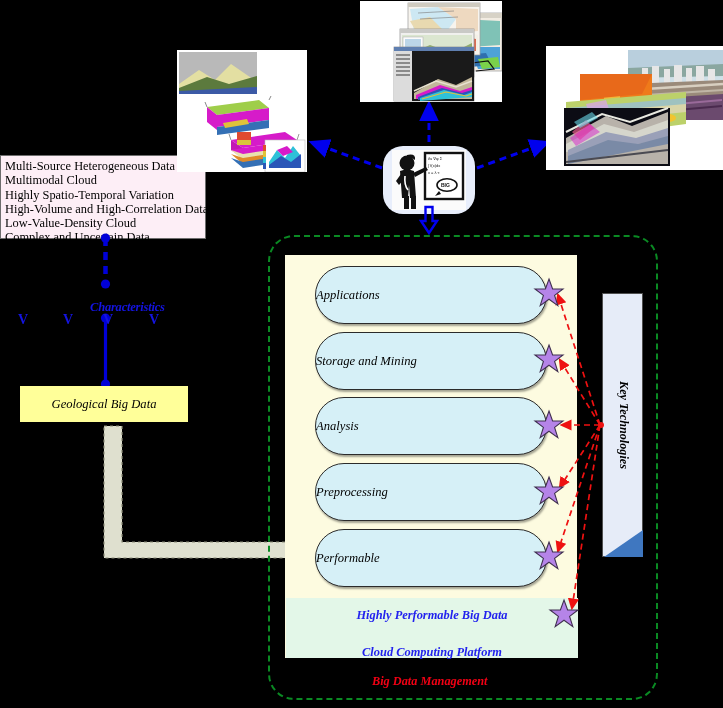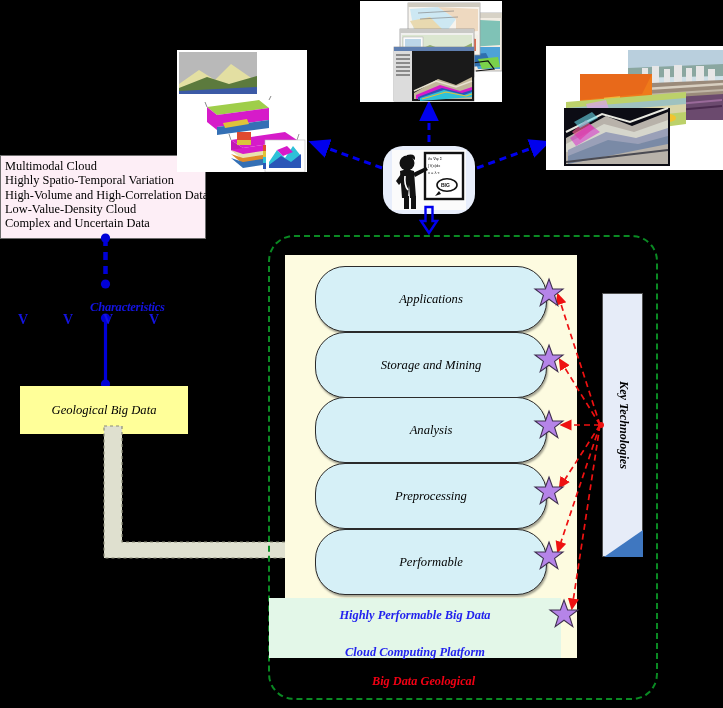--- a/index.html
+++ b/index.html
@@ -12,42 +12,42 @@
             border:1px solid #6d6d6d;box-sizing:border-box;
             padding:3px 4px 0 4px;}
   #char-box div{font-size:12.4px;line-height:14.3px;color:#000;
                 white-space:nowrap;font-family:"Liberation Serif",serif;}
 
   #char-label{left:50px;top:300px;color:#1414e0;font-size:12.5px;
       font-weight:bold;font-style:italic;letter-spacing:-.2px;margin-left:40px;}
   .vchar{color:#1414e0;font-size:14px;font-weight:bold;font-family:"Liberation Serif",serif;}
 
   
-  #gbd{left:20px;top:386px;width:168px;height:48px;background:#ffff99;
+  #gbd{left:20px;top:386px;width:168px;height:36px;background:#ffff99;
        display:flex;align-items:center;justify-content:center;
        font-style:italic;font-size:12.6px;color:#000;}
 
   
   #bdm{left:268px;top:235px;width:390px;height:465px;
        border:2.5px dashed #0a8a23;border-radius:26px;box-sizing:border-box;}
   #bdm-label{left:372px;top:674px;color:#f20014;font-size:12.3px;
        font-weight:bold;font-style:italic;}
 
   
   #panel{left:285px;top:255px;width:292px;height:403px;background:#fdfbe0;}
-  #cloud{left:269px;top:598px;width:292px;height:60px;background:#e3f7e8;}
+  #cloud{left:286px;top:598px;width:292px;height:60px;background:#e3f7e8;}
   #cloud div{text-align:center;color:#2222ee;font-style:italic;
        font-size:12.4px;line-height:15px;font-weight:bold;}
   #cloud .l1{margin-top:10px;}
   #cloud .l2{margin-top:22px;}
 
   
-  .stage{position:absolute;left:315px;width:232px;height:66px;
+  .stage{position:absolute;left:315px;width:232px;height:58px;
      background:#d6f0f7;border:1.2px solid #2b2b2b;border-radius:30px;
-     display:flex;align-items:center;justify-content:center;
+     display:flex;align-items:center;justify-content:flex-start;
      font-style:italic;font-size:12.6px;color:#000;box-sizing:border-box;
      box-shadow:1px 2px 2px rgba(0,0,0,.35);}
 
   
   #kt{left:602px;top:293px;width:41px;height:264px;background:#e6ecf8;
       border:1px solid #4f4f4f;box-sizing:border-box;}
   #kt span{position:absolute;left:50%;top:50%;
       transform:translate(-50%,-50%) rotate(90deg);
       white-space:nowrap;font-style:italic;font-size:12.2px;
       font-weight:bold;color:#000;}
@@ -58,20 +58,21 @@
 
   
   .imgbox{position:absolute;overflow:hidden;}
 
   svg{display:block;overflow:visible;}
 </style>
 </head>
 <body>
 
 <div class="abs" id="char-box" style="top:155px;">
+  <div>Multi-Source Heterogeneous Data</div>
   <div>Multimodal Cloud</div>
   <div>Highly Spatio-Temporal Variation</div>
   <div>High-Volume and High-Correlation Data</div>
   <div>Low-Value-Density Cloud</div>
   <div>Complex and Uncertain Data</div>
 </div>
 
 <svg class="abs" style="left:95px;top:232px;" width="30" height="162">
   <line x1="10.5" y1="6" x2="10.5" y2="52" stroke="#0000d8" stroke-width="4.5" stroke-dasharray="8,6"></line>
   <line x1="10.5" y1="86" x2="10.5" y2="152" stroke="#0000d8" stroke-width="3.2"></line>
@@ -90,21 +91,21 @@
 
 <div class="abs" id="gbd">
   <span>Geological Big Data</span>
 </div>
 
 <svg class="abs" style="left:92px;top:418px;" width="228" height="145">
   <path d="M 12 8 L 30 8 L 30 124 L 198 124 L 198 112 L 222 132 L 198 152 L 198 140 L 12 140 Z" fill="#dfe0cf" stroke="#8c8c78" stroke-width="1.2" stroke-dasharray="3,3"></path>
 </svg>
 
 <div class="abs" id="bdm"></div>
-<div class="abs" id="bdm-label">Big Data Geological</div>
+<div class="abs" id="bdm-label">Big Data Management</div>
 
 <div class="abs" id="panel"></div>
 <div class="abs" id="cloud">
   <div class="l1">Highly Performable Big Data</div>
   <div class="l2">Cloud Computing Platform</div>
 </div>
 
 <div class="stage" style="top:266px;">
   <span>Applications</span>
 </div>

